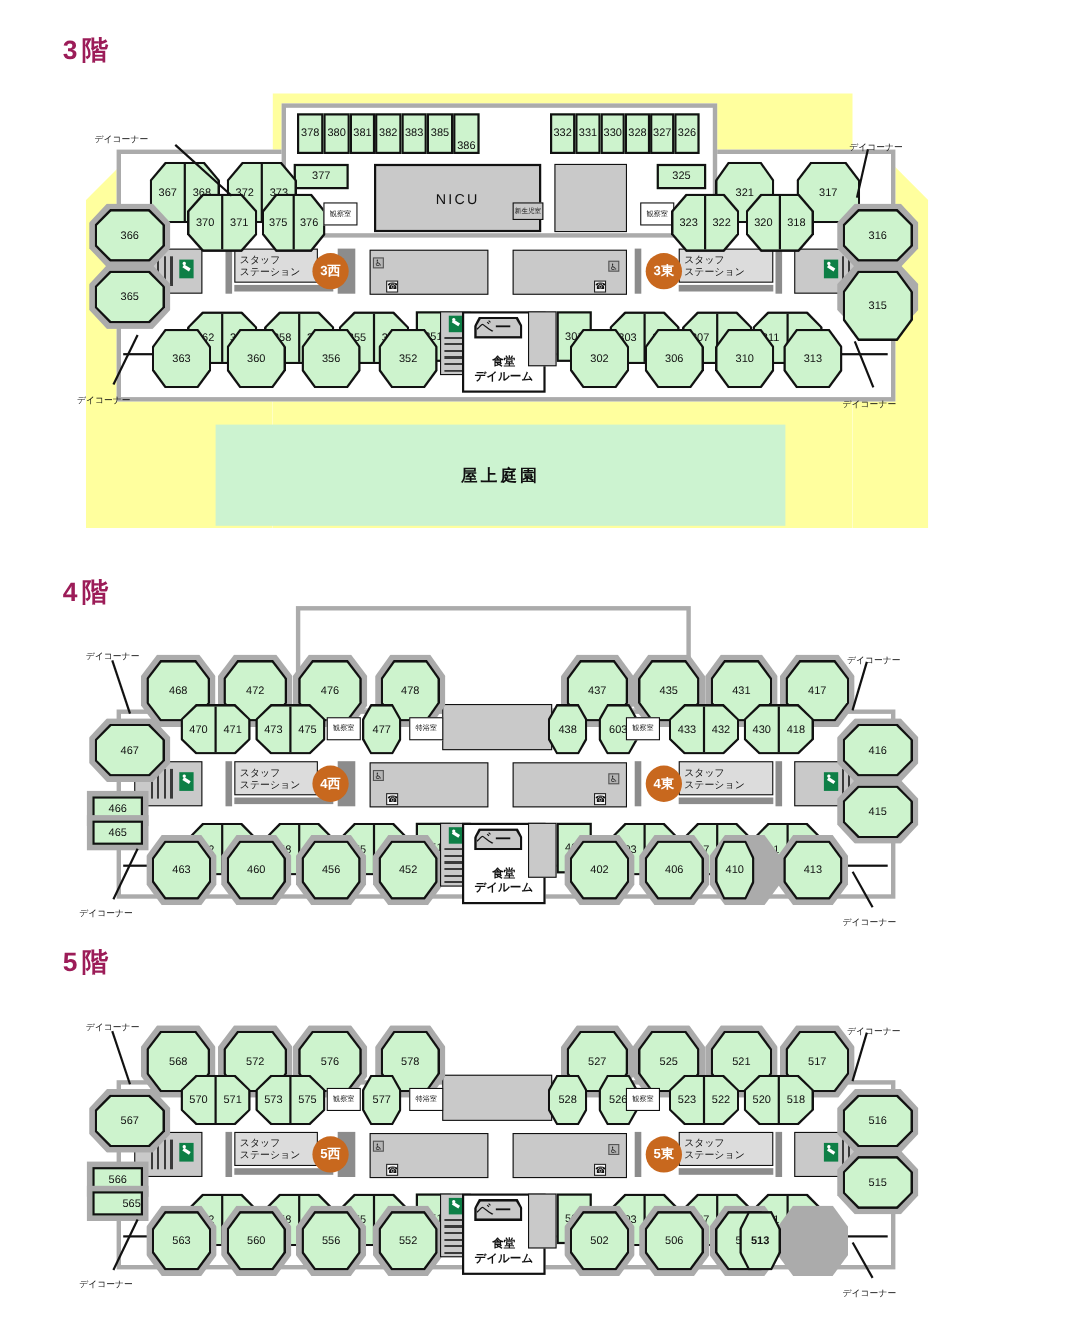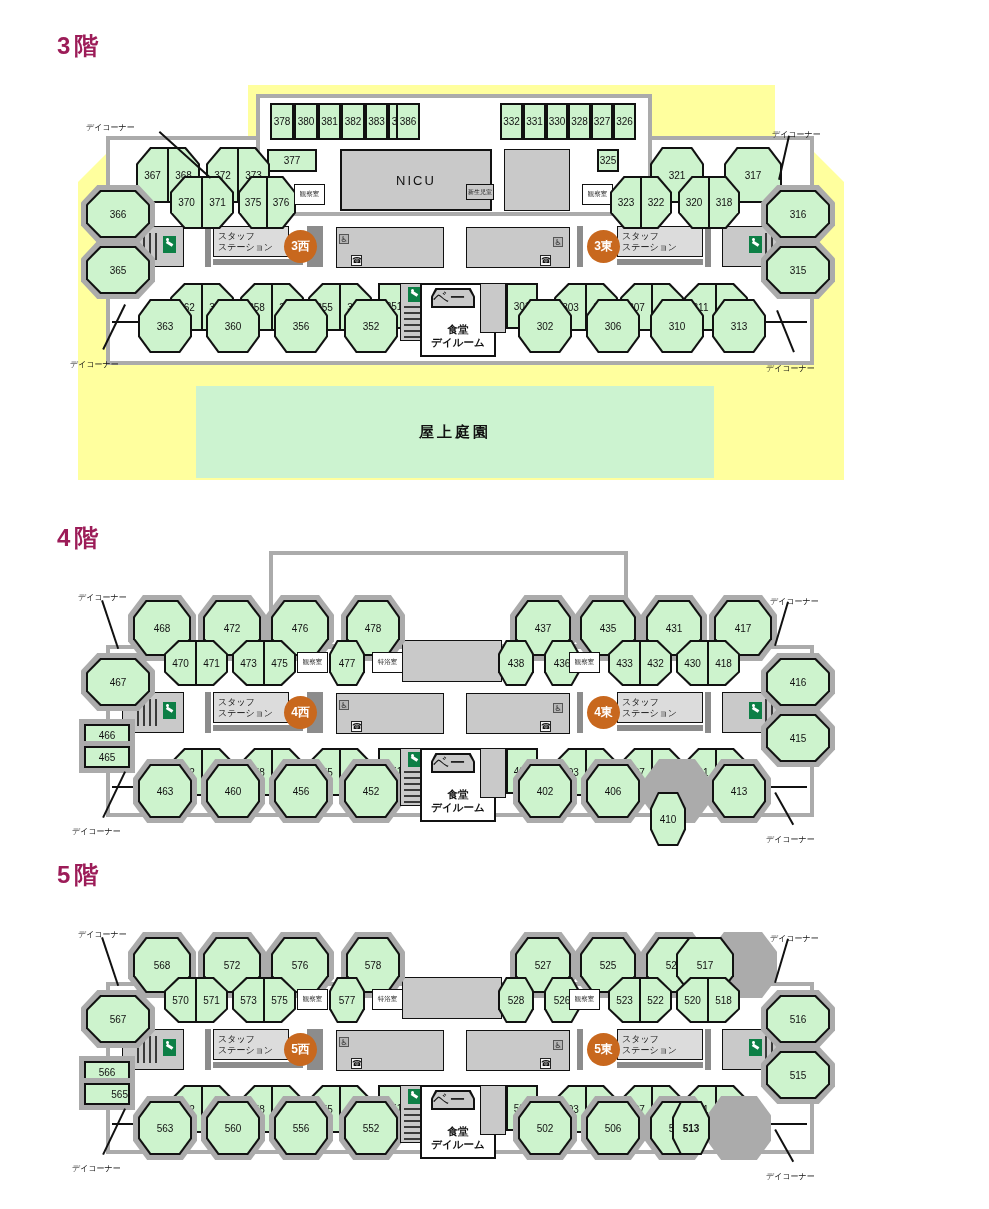--- a/index.html
+++ b/index.html
@@ -109,21 +109,21 @@
     </div>
     <div class="abs room-rect" style="left: 341px; top: 103px; width: 24px; height: 37px;">
       <span class="num">382</span>
     </div>
     <div class="abs room-rect" style="left: 365px; top: 103px; width: 23px; height: 37px;">
       <span class="num">383</span>
     </div>
     <div class="abs room-rect" style="left: 388px; top: 103px; width: 24px; height: 37px;">
       <span class="num">385</span>
     </div>
-    <div class="abs room-rect" style="left: 396px; top: 103px; width: 24px; height: 37px;">
+    <div class="abs room-rect" style="left: 412px; top: 103px; width: 24px; height: 37px; align-items: flex-end;">
       <span class="num">386</span>
     </div>
     <div class="abs room-rect" style="left: 500px; top: 103px; width: 23px; height: 37px;">
       <span class="num">332</span>
     </div>
     <div class="abs room-rect" style="left: 523px; top: 103px; width: 23px; height: 37px;">
       <span class="num">331</span>
     </div>
     <div class="abs room-rect" style="left: 546px; top: 103px; width: 22px; height: 37px;">
       <span class="num">330</span>
@@ -133,21 +133,21 @@
     </div>
     <div class="abs room-rect" style="left: 591px; top: 103px; width: 22px; height: 37px;">
       <span class="num">327</span>
     </div>
     <div class="abs room-rect" style="left: 613px; top: 103px; width: 23px; height: 37px;">
       <span class="num">326</span>
     </div>
     <div class="abs room-rect" style="left: 267px; top: 149px; width: 50px; height: 23px;">
       <span class="num">377</span>
     </div>
-    <div class="abs room-rect" style="left: 597px; top: 149px; width: 22px; height: 23px;">
+    <div class="abs room-rect" style="left: 597px; top: 149px; width: 45px; height: 23px;">
       <span class="num">325</span>
     </div>
     <div class="abs blk clip-oct" style="left: 650px; top: 147px; width: 54px; height: 56px;">
       <div class="fill clip-oct">
         <span class="num">321</span>
       </div>
     </div>
     <div class="abs blk clip-oct" style="left: 724px; top: 147px; width: 58px; height: 56px;">
       <div class="fill clip-oct">
         <span class="num">317</span>
@@ -231,21 +231,21 @@
         <span class="num">365</span>
       </div>
     </div>
     <div class="abs halo clip-oct" style="left: 761px; top: 185px; width: 74px; height: 58px;"></div>
     <div class="abs blk clip-oct" style="left: 766px; top: 190px; width: 64px; height: 48px;">
       <div class="fill clip-oct">
         <span class="num">316</span>
       </div>
     </div>
     <div class="abs halo clip-oct" style="left: 761px; top: 241px; width: 74px; height: 58px;"></div>
-    <div class="abs blk clip-oct" style="left: 766px; top: 246px; width: 64px; height: 48px; text-align: right;">
+    <div class="abs blk clip-oct" style="left: 766px; top: 246px; width: 64px; height: 64px; text-align: right;">
       <div class="fill clip-oct">
         <span class="num">315</span>
       </div>
     </div>
     <div class="abs blk clip-oct" style="left: 170px; top: 283px; width: 64px; height: 48px;">
       <div class="pairbox clip-oct">
         <div class="cell">
           <span class="num">362</span>
         </div>
         <div class="cell div2">
@@ -484,21 +484,21 @@
         <span class="num">477</span>
       </div>
     </div>
     <div class="abs blk clip-oct" style="left: 498px; top: 640px; width: 36px; height: 46px;">
       <div class="fill clip-oct">
         <span class="num">438</span>
       </div>
     </div>
     <div class="abs blk clip-oct" style="left: 544px; top: 640px; width: 36px; height: 46px;">
       <div class="fill clip-oct">
-        <span class="num">436</span>
+        <span class="num">603</span>
       </div>
     </div>
     <div class="abs blk clip-oct" style="left: 608px; top: 640px; width: 64px; height: 46px;">
       <div class="pairbox clip-oct">
         <div class="cell">
           <span class="num">433</span>
         </div>
         <div class="cell div2">
           <span class="num">432</span>
         </div>
@@ -645,21 +645,21 @@
         <span class="num">402</span>
       </div>
     </div>
     <div class="abs halo clip-oct" style="left: 581px; top: 759px; width: 64px; height: 64px;"></div>
     <div class="abs blk clip-oct" style="left: 586px; top: 764px; width: 54px; height: 54px;">
       <div class="fill clip-oct">
         <span class="num">406</span>
       </div>
     </div>
     <div class="abs halo clip-oct" style="left: 645px; top: 759px; width: 64px; height: 64px;"></div>
-    <div class="abs blk clip-oct" style="left: 650px; top: 764px; width: 36px; height: 54px; margin-top: 28px;">
+    <div class="abs blk clip-oct" style="left: 650px; top: 764px; width: 36px; height: 54px;">
       <div class="fill clip-oct">
         <span class="num">410</span>
       </div>
     </div>
     <div class="abs halo clip-oct" style="left: 707px; top: 759px; width: 64px; height: 64px;"></div>
     <div class="abs blk clip-oct" style="left: 712px; top: 764px; width: 54px; height: 54px;">
       <div class="fill clip-oct">
         <span class="num">413</span>
       </div>
     </div>
@@ -760,21 +760,21 @@
         <span class="num">525</span>
       </div>
     </div>
     <div class="abs halo clip-oct" style="left: 641px; top: 932px; width: 66px; height: 66px;"></div>
     <div class="abs blk clip-oct" style="left: 646px; top: 937px; width: 56px; height: 56px;">
       <div class="fill clip-oct">
         <span class="num">521</span>
       </div>
     </div>
     <div class="abs halo clip-oct" style="left: 709px; top: 932px; width: 68px; height: 66px;"></div>
-    <div class="abs blk clip-oct" style="left: 676px; top: 937px; width: 58px; height: 56px;">
+    <div class="abs blk clip-oct" style="left: 714px; top: 937px; width: 58px; height: 56px;">
       <div class="fill clip-oct">
         <span class="num">517</span>
       </div>
     </div>
     <div class="abs blk clip-oct" style="left: 164px; top: 977px; width: 64px; height: 46px;">
       <div class="pairbox clip-oct">
         <div class="cell">
           <span class="num">570</span>
         </div>
         <div class="cell div2">

